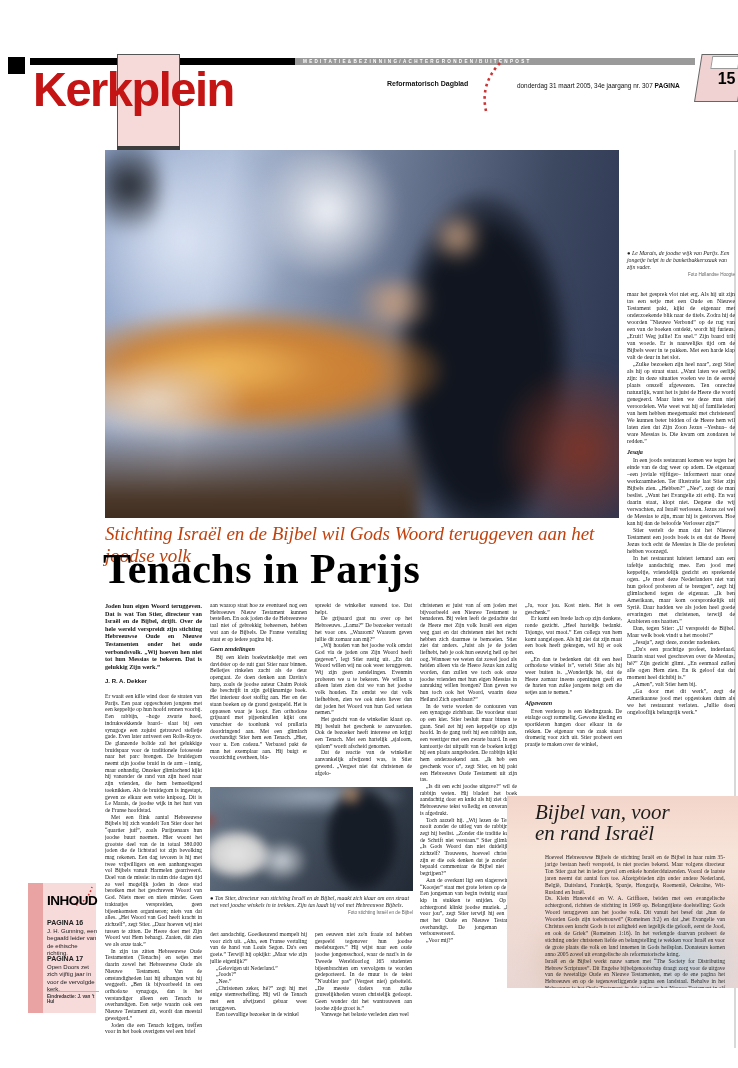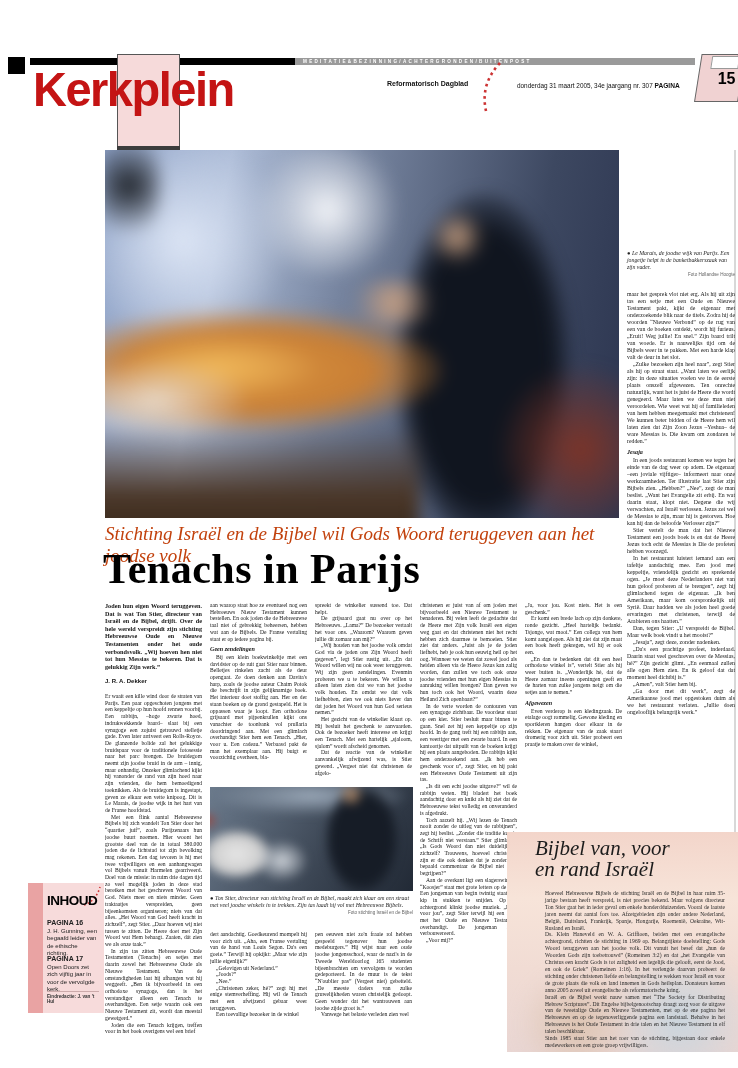--- a/index.html
+++ b/index.html
@@ -49,30 +49,30 @@
   .c2a{left:210px;top:602px;height:183px;}
   .c2b{left:210px;top:931px;height:117px;}
   .c3a{left:315px;top:602px;height:183px;}
   .c3b{left:315px;top:931px;height:117px;}
   .c4{left:420px;top:602px;height:446px;}
   .c5{left:525px;top:602px;height:188px;}
   .c6{left:627px;top:291px;width:108px;height:492px;font-size:5.8px;line-height:7px;}
   .intro{font-weight:bold;font-size:6.2px;line-height:7.6px;text-align:justify;margin-bottom:8px;}
   .byline{font-family:"Liberation Sans",sans-serif;font-weight:bold;font-size:6px;margin-bottom:8px;}
   
-  .inhoud{left:28px;top:883px;width:76px;height:130px;background:#f7dbdb;}
+  .inhoud{left:28px;top:883px;width:68px;height:130px;background:#f7dbdb;}
   .inhoud-strip{position:absolute;left:0;top:0;width:15px;height:130px;background:#e9a3a3;}
   .inhoud-title{position:absolute;left:19px;top:10px;font-family:"Liberation Sans",sans-serif;font-weight:bold;font-size:13.5px;letter-spacing:-.5px;color:#000;}
   .inhoud-item{position:absolute;left:19px;width:52px;font-family:"Liberation Sans",sans-serif;font-size:6px;line-height:7.6px;color:#222;}
   .inhoud-item .pg{font-weight:bold;font-size:7px;margin-bottom:1px;}
   .inhoud-foot{position:absolute;left:19px;top:108px;width:52px;border-top:1px solid #caa;padding-top:2px;
     font-family:"Liberation Sans",sans-serif;font-weight:bold;font-size:4.6px;color:#333;}
   .arc2{position:absolute;right:2px;top:2px;}
   
-  .infobox{left:507px;top:832px;width:231px;height:220px;background:linear-gradient(180deg,#f3d5ca 0%,#f7e4d9 30%,#f1dcd4 62%,#e9d6d3 100%);overflow:hidden;}
+  .infobox{left:507px;top:796px;width:231px;height:192px;background:linear-gradient(180deg,#f3d5ca 0%,#f7e4d9 30%,#f1dcd4 62%,#e9d6d3 100%);overflow:hidden;}
   .infobox .fade1{position:absolute;left:40%;top:55%;width:70%;height:60%;background:radial-gradient(circle,#c8d5de 0%,rgba(200,213,222,0) 70%);filter:blur(8px);}
   .infobox .fade2{position:absolute;left:5%;top:60%;width:50%;height:55%;background:radial-gradient(circle,#dcc3b0 0%,rgba(220,195,176,0) 70%);filter:blur(8px);}
   .infobox-title{position:absolute;left:28px;top:6px;font-style:italic;font-size:21px;line-height:21px;color:#1c1c1c;}
   .infobox-body{position:absolute;left:38px;top:58px;width:180px;font-size:5.6px;line-height:6.9px;text-align:justify;color:#2a2a2a;}
   .infobox-body p{margin:0;}
 </style>
 </head>
 <body>
 
 <div class="abs corner-sq"></div>

